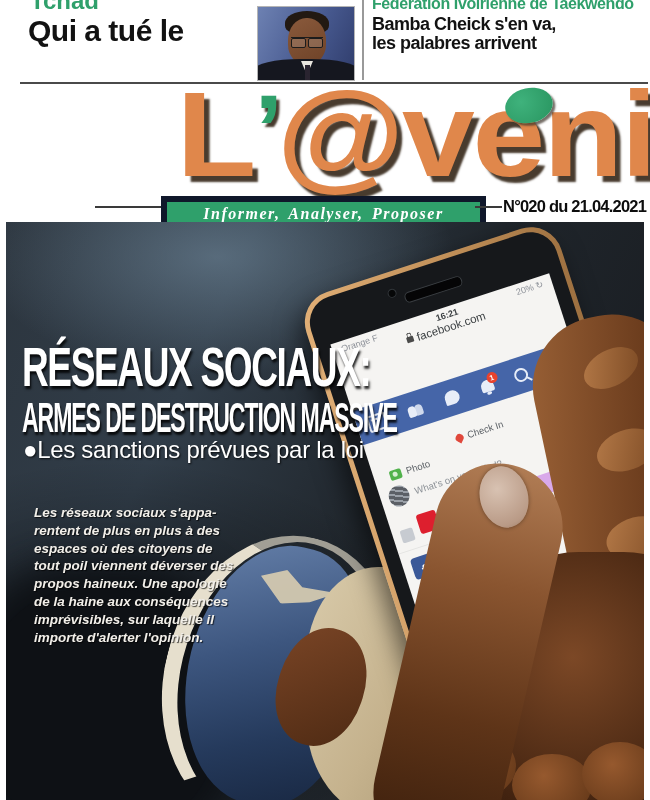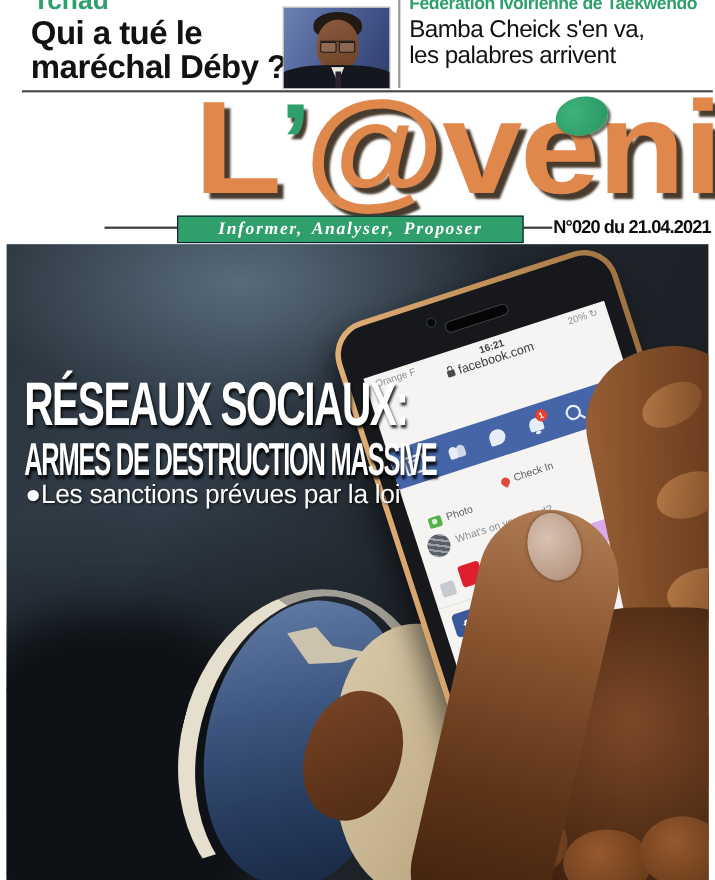--- a/index.html
+++ b/index.html
@@ -6,21 +6,21 @@
   body{width:650px;height:800px;overflow:hidden;background:#ffffff;
        font-family:"Liberation Sans",sans-serif;position:relative;}
   .abs{position:absolute;}
 
   
   #top-header{position:absolute;left:0;top:0;width:650px;height:85px;overflow:hidden;background:#fff;}
   .kicker{color:#2fa06b;font-weight:bold;line-height:1;}
   #kicker-left{left:30px;top:-11px;font-size:24px;}
   #headline-left{left:28px;top:16px;font-size:30px;font-weight:bold;color:#121212;line-height:1.02;letter-spacing:-0.5px;}
   #kicker-right{left:372px;top:-4px;font-size:16px;letter-spacing:-0.4px;}
-  #headline-right{left:372px;top:15px;font-size:22px;font-weight:normal;color:#121212;line-height:1.05;letter-spacing:-0.5px;}
+  #headline-right{left:372px;top:15px;font-size:18px;font-weight:bold;color:#121212;line-height:1.05;letter-spacing:-0.5px;}
   #col-divider{left:362px;top:0;width:2px;height:80px;background:#999;}
   #header-rule{left:20px;top:82px;width:628px;height:2px;background:#4a4a4a;}
 
   
   #deby-portrait{left:257px;top:6px;width:96px;height:73px;border:1px solid #b5b5b5;
      background:linear-gradient(115deg,#6d81b2 0%,#47598f 55%,#2f3c6b 100%);overflow:hidden;}
   .p-hair{position:absolute;left:27px;top:4px;width:44px;height:24px;border-radius:50% 50% 40% 40%;background:#221912;}
   .p-face{position:absolute;left:30px;top:11px;width:38px;height:46px;border-radius:48% 48% 42% 42%;background:linear-gradient(150deg,#8a5a3c,#6e4227);}
   .p-glasses{position:absolute;left:33px;top:30px;width:32px;height:9px;border-top:1px solid #1c1c1c;}
   .p-glasses:before,.p-glasses:after{content:"";position:absolute;top:0;width:13px;height:8px;border:1px solid #1c1c1c;border-radius:2px;background:rgba(230,230,230,.18);}
@@ -34,21 +34,21 @@
   #masthead-text{font-size:120px;font-weight:bold;color:#e0874b;line-height:1.0;white-space:nowrap;
      transform:scaleX(1.09);transform-origin:left top;letter-spacing:-2px;
      text-shadow:5px 6px 2px #483b2e;}
   #masthead-text .apos{color:#2fa06b;font-size:96px;vertical-align:14px;letter-spacing:-6px;text-shadow:3px 4px 2px #483b2e;}
   #i-dot{left:477px;top:14px;width:48px;height:35px;border-radius:50%;
      background:radial-gradient(circle at 35% 35%,#3fb27c,#28945f);transform:rotate(-12deg);
      box-shadow:2px 3px 2px rgba(60,50,40,.7);}
 
   
   #rule-slogan-left{left:95px;top:206px;width:66px;height:2px;background:#3a3a3a;}
-  #slogan-banner{left:161px;top:196px;width:313px;height:23px;background:#2fa06b;border:1px solid #0f172a;
+  #slogan-banner{left:161px;top:196px;width:313px;height:23px;background:#2fa06b;border:6px solid #0f172a;
      display:flex;align-items:center;justify-content:center;}
   #slogan-text{color:#fff;font-family:"Liberation Serif",serif;font-style:italic;font-weight:bold;
      font-size:16px;letter-spacing:1.5px;word-spacing:3px;}
   #rule-slogan-right{left:475px;top:206px;width:27px;height:2px;background:#3a3a3a;}
   #issue-number{left:503px;top:197px;font-size:17px;font-weight:bold;color:#0d0d0d;letter-spacing:-0.8px;
      transform:scaleX(.97);transform-origin:left top;white-space:nowrap;}
 
   
   #cover-photo{position:absolute;left:6px;top:222px;width:638px;height:578px;overflow:hidden;
      background:
@@ -159,21 +159,20 @@
   #cover-body{left:28px;top:282px;width:200px;font-size:13.5px;font-style:italic;font-weight:bold;
      line-height:1.32;color:#f2efe9;white-space:pre-line;text-align:justify;text-shadow:1px 1px 1px rgba(0,0,0,.7);}
 </style>
 </head>
 <body>
 
 <div id="top-header">
   <div class="abs kicker" id="kicker-left">Tchad</div>
   <div class="abs" id="headline-left">
     <div>Qui a tué le</div>
-    <div>maréchal Déby ?</div>
   </div>
   <div class="abs" id="deby-portrait">
     <div class="p-hair"></div>
     <div class="p-face"></div>
     <div class="p-glasses"></div>
     <div class="p-suit"></div>
     <div class="p-shirt"></div>
     <div class="p-tie"></div>
   </div>
   <div class="abs" id="col-divider"></div>
@@ -291,13 +290,21 @@
   <div class="abs" id="hand-mass"></div>
   <div class="abs knuckle" id="knuckle1"></div>
   <div class="abs knuckle" id="knuckle2"></div>
   <div class="abs knuckle" id="knuckle3"></div>
   <div class="abs" id="finger-point"></div>
   <div class="abs" id="finger-nail"></div>
 
   <div class="abs overlay" id="cover-h1">RÉSEAUX SOCIAUX:</div>
   <div class="abs overlay" id="cover-h2">ARMES DE DESTRUCTION MASSIVE</div>
   <div class="abs overlay" id="cover-subhead">●Les sanctions prévues par la loi</div>
+  <div class="abs overlay" id="cover-body">Les réseaux sociaux s'appa-
+rentent de plus en plus à des
+espaces où des citoyens de
+tout poil viennent déverser des
+propos haineux. Une apologie
+de la haine aux conséquences
+imprévisibles, sur laquelle il
+importe d'alerter l'opinion.</div>
 </div>
 
 </body></html>

